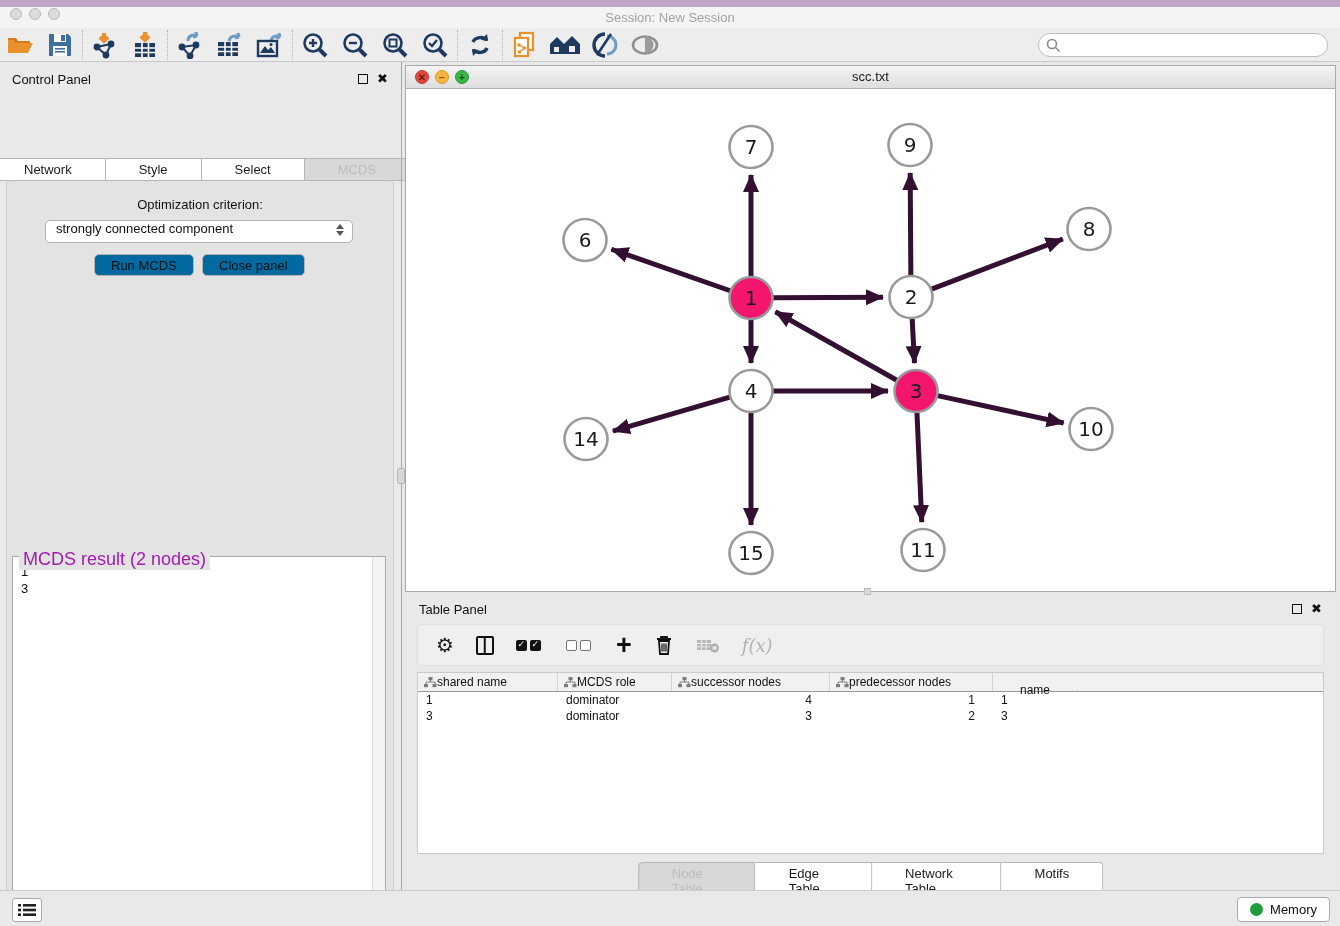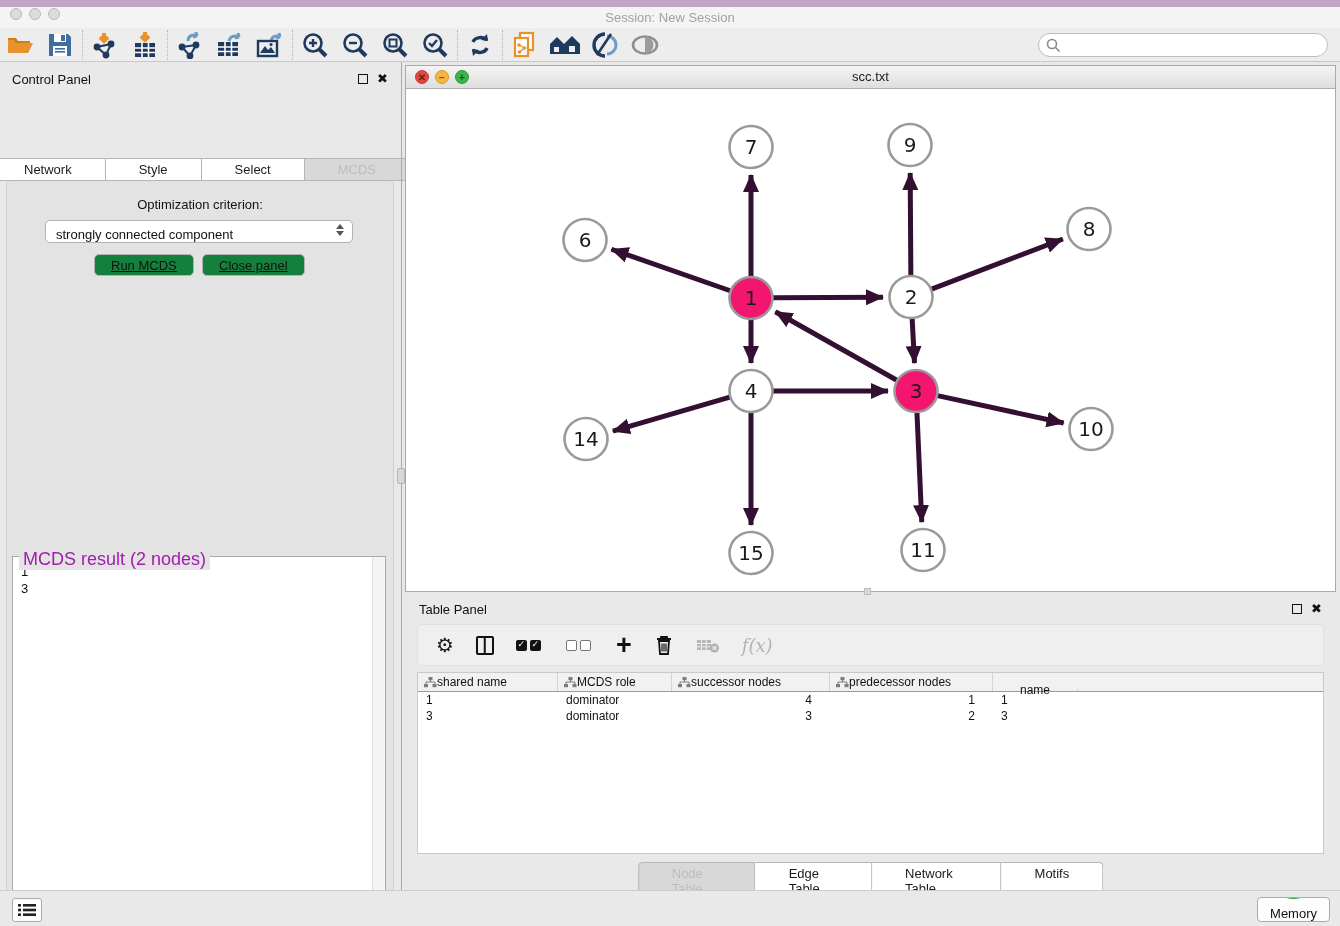--- a/index.html
+++ b/index.html
@@ -32,25 +32,25 @@
 
   .seg-tabs { display:flex; }
   .seg-tab { font-size:13px; padding:3px 33px; background:#fff; border:1px solid #b5b5b5; border-left:none; color:#1a1a1a; cursor:default; }
   .seg-tab:first-child { border-left:1px solid #b5b5b5; border-radius:4px 0 0 4px; }
   .seg-tab:last-child { border-radius:0 4px 4px 0; }
   .seg-tab.active { background:#d8d8d8; color:#bdbdbd; }
   #control-tabs { position:absolute; left:50%; transform:translateX(-50%); top:96px; }
 
   #cp-content { left:6px; top:118px; width:388px; height:760px; background:#e3e3e3; border:1px solid #cfcfcf; border-radius:5px; }
   #opt-label { top:135px; width:100%; text-align:center; font-size:13px; color:#111; }
-  #opt-select { left:45px; top:158px; width:308px; height:23px; background:#fff; border:1px solid #b3b3b3; border-radius:5px; font-size:13px; color:#111; display:flex; align-items:flex-end; padding-left:10px; }
+  #opt-select { left:45px; top:158px; width:308px; height:23px; background:#fff; border:1px solid #b3b3b3; border-radius:5px; font-size:13px; color:#111; display:flex; align-items:flex-start; padding-left:10px; }
   #opt-stepper { position:absolute; right:8px; top:3px; display:flex; flex-direction:column; gap:2px; }
   .chev-up { width:0; height:0; border-left:4px solid transparent; border-right:4px solid transparent; border-bottom:5px solid #555; }
   .chev-dn { width:0; height:0; border-left:4px solid transparent; border-right:4px solid transparent; border-top:5px solid #555; }
-  .cp-btn { height:22px; background:#15803d; border:1px solid #b3b3b3; border-radius:5px; font-size:13px; color:#111; padding:0 16px;text-decoration:underline; }
+  .cp-btn { height:22px; background:#0369a1; border:1px solid #b3b3b3; border-radius:5px; font-size:13px; color:#111; padding:0 16px; }
   #run-btn { left:94px; top:192px; }
   #close-panel-btn { left:202px; top:192px; }
 
   #result-box { left:12px; top:494px; width:374px; height:377px; background:#fff; border:1px solid #a9a9a9; }
   #result-legend { position:absolute; left:6px; top:-8px; background:#e3e3e3; padding:0 4px; font-size:18px; color:#a21caf; }
   #result-pre { font-family:"Liberation Sans",sans-serif; font-size:13px; color:#111; padding:6px 0 0 8px; line-height:17px; white-space:pre; }
   #result-scroll { position:absolute; right:0; top:0; width:13px; height:100%; background:#f4f4f4; border-left:1px solid #e0e0e0; }
 
   
   #v-split { left:401px; top:62px; width:1px; height:828px; background:#aaa; }
@@ -91,21 +91,21 @@
   .th.center { justify-content:center; padding-left:0;margin-top:16px; }
   .tr { display:flex; height:16px; }
   .td { font-size:12px; color:#111; display:flex; align-items:center; padding:0 8px; }
   .td.right { justify-content:flex-end; padding-right:18px; }
 
   #table-tabs { position:absolute; left:50%; transform:translateX(-50%); top:266px; }
 
   
   #status-bar { left:0; top:890px; width:1340px; height:36px; background:#e9e9e9; border-top:1px solid #cdcdcd; }
   #list-btn { left:12px; top:7px; width:30px; height:24px; background:#fdfdfd; border:1px solid #ababab; border-radius:3px; display:flex; align-items:center; justify-content:center; }
-  #memory-btn { right:10px; top:6px; height:25px; background:#fdfdfd; border:1px solid #ababab; border-radius:4px; display:flex; align-items:center; gap:7px; padding:0 12px; font-size:13px; color:#111; position:absolute;flex-direction:column; }
+  #memory-btn { right:10px; top:6px; height:25px; background:#fdfdfd; border:1px solid #ababab; border-radius:4px; display:flex; align-items:center; gap:7px; padding:0 12px; font-size:13px; color:#111; position:absolute; }
   #memory-dot { width:13px; height:13px; border-radius:50%; background:#1f9d3a; }
 </style>
 </head>
 <body>
 
 <div id="top-strip" class="abs"></div>
 <div id="titlebar" class="abs">
   <div class="title">Session: New Session</div>
 </div>
 <div id="main-lights" class="abs">

